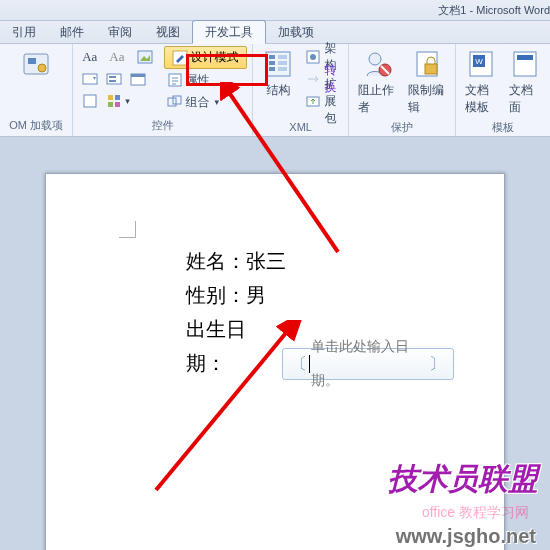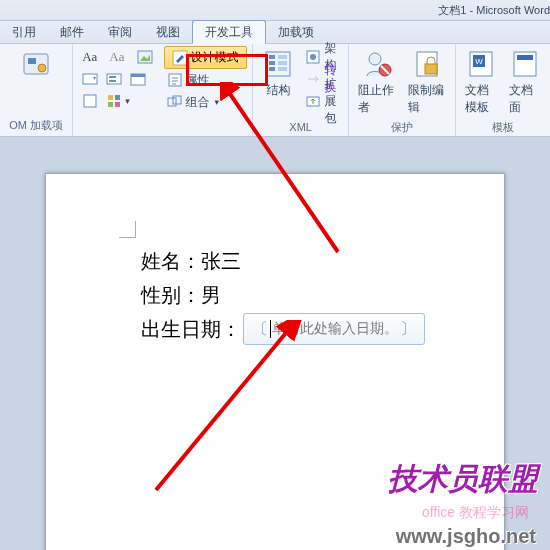--- a/index.html
+++ b/index.html
@@ -125,21 +125,22 @@
     position:relative;
     padding:70px 50px 20px 95px;
     box-sizing:border-box;
   }
   .form-row {
     font-family: SimSun, serif;
     font-size:20px;
     color:#000;
     line-height:34px;
     display:flex;
-    align-items:center;
+    align-items:flex-end;
+    margin-left:45px;
   }
   .date-control {
     display:inline-flex;
     align-items:center;
     border:1px solid #a8c0de;
     background:linear-gradient(#fdfefe,#eef4fa);
     border-radius:3px;
     padding:2px 6px;
     height:26px;
     margin-left:2px;
@@ -314,20 +315,21 @@
                   <rect x="1" y="4" width="8" height="8" fill="none" stroke="#6a8ec2"></rect>
                   <rect x="6" y="2" width="8" height="8" fill="none" stroke="#6a8ec2"></rect>
                 </svg>
               </span>
             <span>组合</span>
               <span style="font-size:9px;margin-left:2px;">▾</span>
           </div>
         </div>
       </div>
     </div>
+    <div class="rgroup-label">控件</div>
   </div>
 
   <div class="rgroup" style="width:95px">
     <div class="rgroup-body">
       <div class="big-btn">
         <div class="big-icon">
             <svg width="32" height="32">
               <rect x="4" y="4" width="24" height="24" fill="#eef4fb" stroke="#6a8ec2"></rect>
               <rect x="7" y="7" width="6" height="4" fill="#6a8ec2"></rect>
               <rect x="7" y="13" width="6" height="4" fill="#6a8ec2"></rect>

